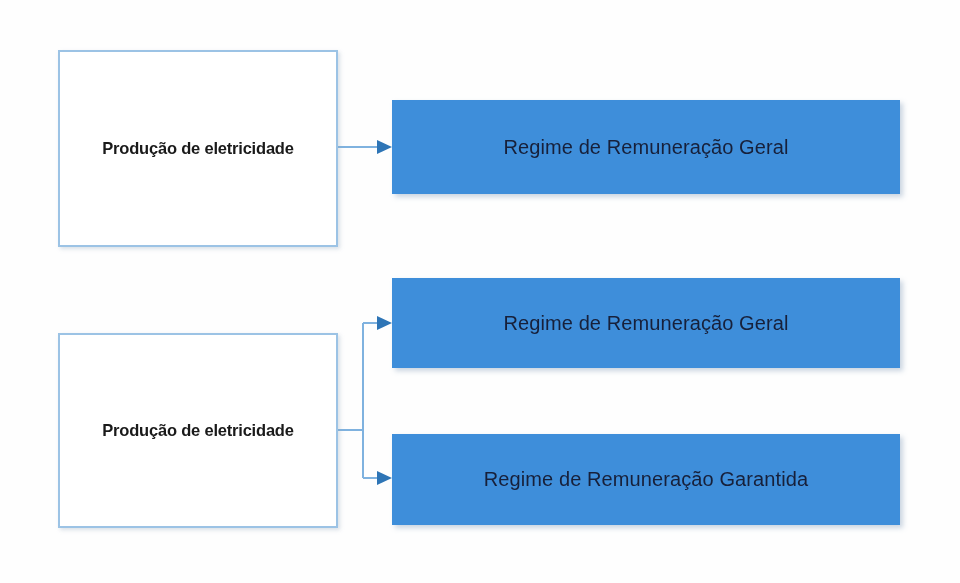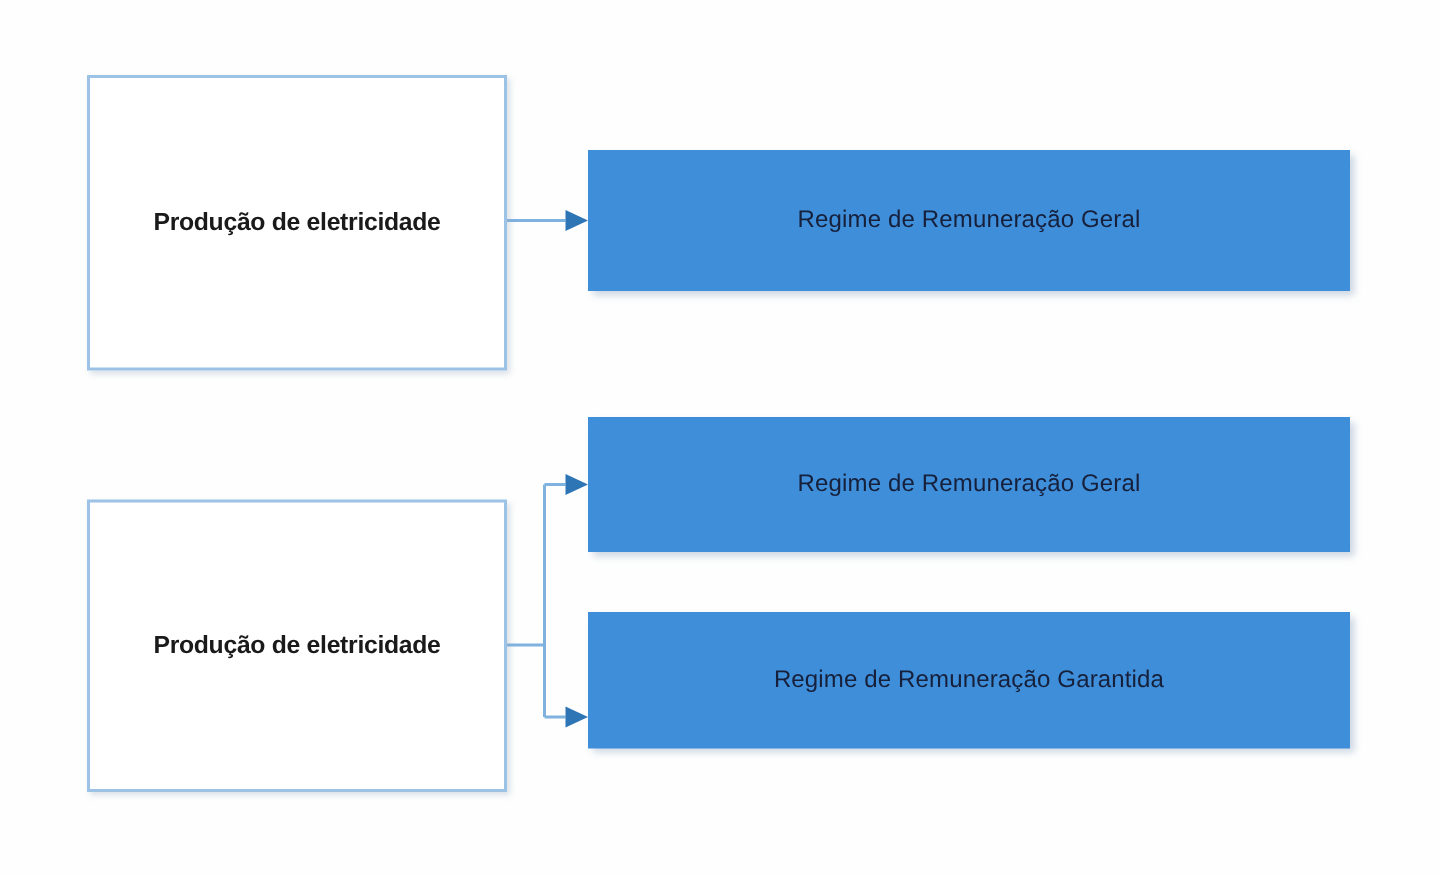--- a/index.html
+++ b/index.html
@@ -49,29 +49,29 @@
     position: absolute;
     box-sizing: border-box;
     background: #3E8EDA;
     box-shadow: 3px 3px 5px rgba(140,165,190,0.45);
     display: flex;
     align-items: center;
     justify-content: center;
     text-align: center;
   }
   .target-box .label {
-    font-size: 16px;
+    font-size: 20px;
     color: #17203A;
     letter-spacing: 0.1px;
     white-space: nowrap;
   }
 
   #target-geral-ordinario  { left: 392px; top: 100px; width: 508px; height: 94px; }
   #target-geral-especial   { left: 392px; top: 278px; width: 508px; height: 90px; }
-  #target-garantida        { left: 392px; top: 408px; width: 508px; height: 91px; }
+  #target-garantida        { left: 392px; top: 434px; width: 508px; height: 91px; }
 
   
   .connector {
     position: absolute;
     left: 0;
     top: 0;
     width: 960px;
     height: 583px;
     pointer-events: none;
     overflow: visible;

